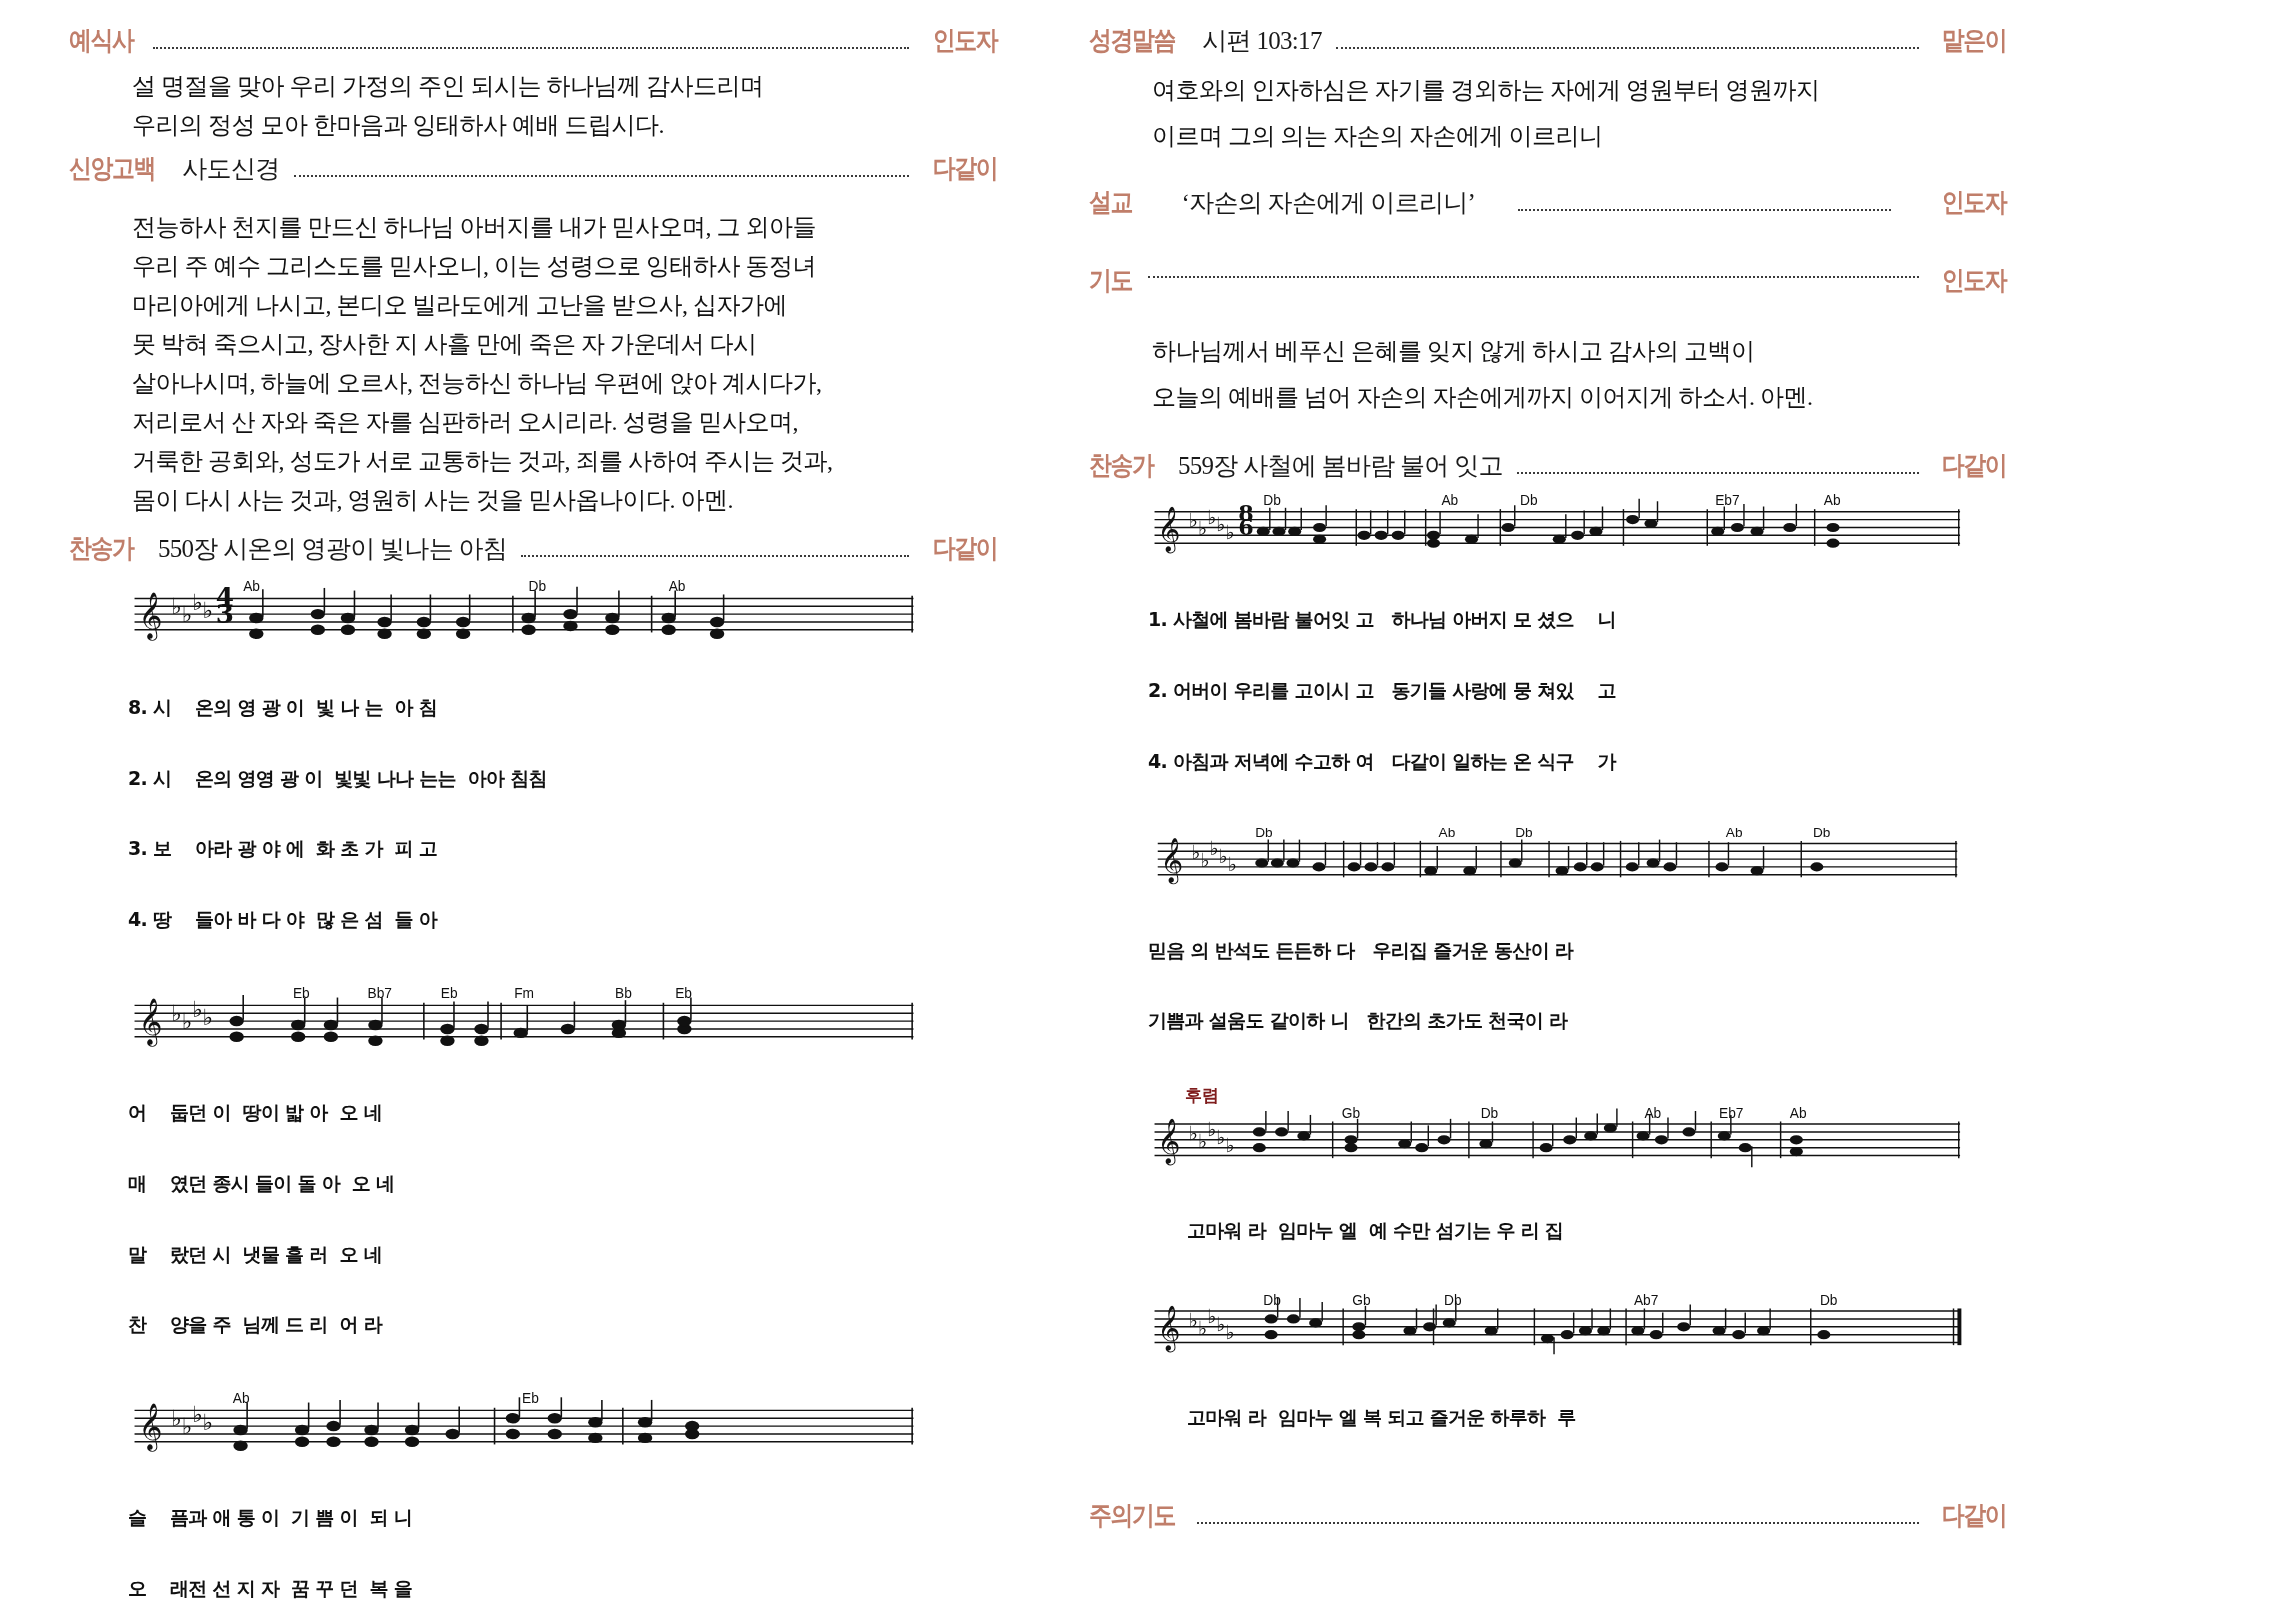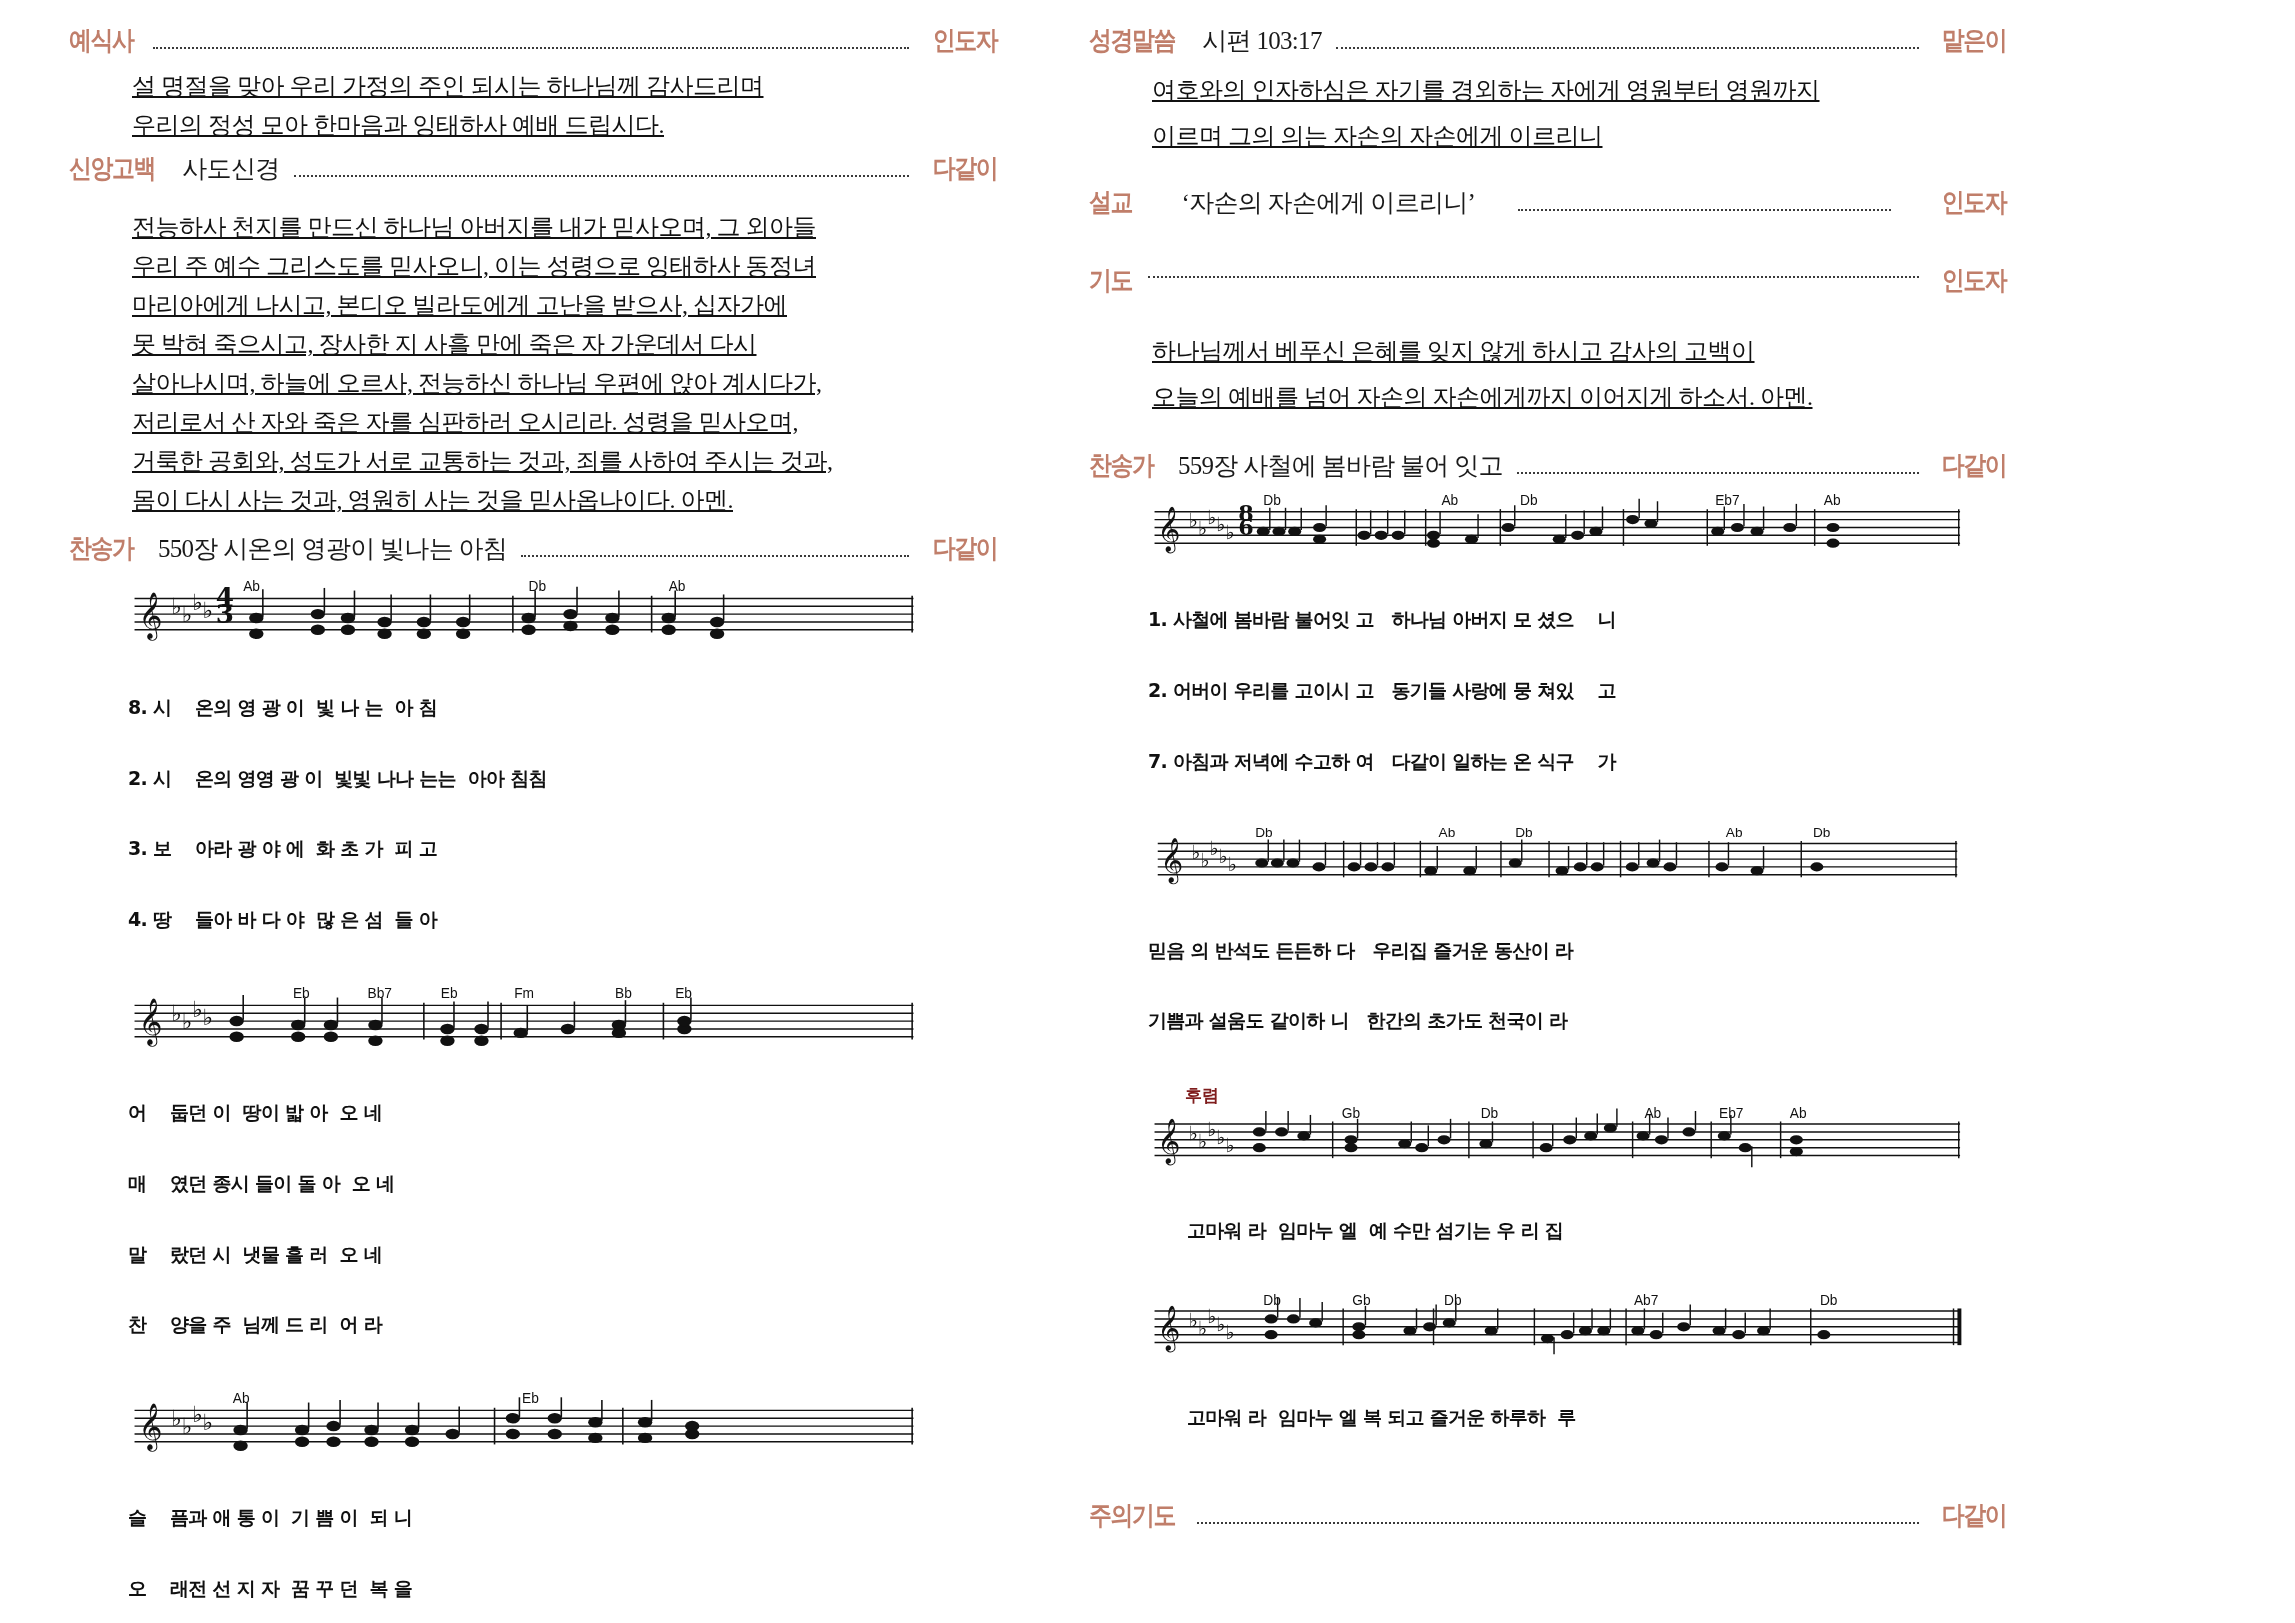--- a/index.html
+++ b/index.html
@@ -83,21 +83,20 @@
     margin-top: 9.2px;
     margin-bottom: 3.9px;
   }
   .body-line {
     font-family: "Liberation Serif", serif;
     font-size: 24px;
     line-height: 39px;
     color: #111;
     letter-spacing: -0.5px;
     white-space: nowrap;
-    text-decoration: underline;
   }
   .body-line.loose { line-height: 46px; }
 
   
   .score {
     margin: 9.2px 0 3.9px 0;
     padding-left: 59px;
   }
   .staff-sys { margin-bottom: 3.9px; position: relative; }
   .lyrics {
@@ -489,21 +488,21 @@
             <line x1="538" y1="26" x2="538" y2="82"></line>
               <line x1="726" y1="26" x2="726" y2="82"></line>
             <line x1="854" y1="26" x2="854" y2="82"></line>
               <line x1="1018" y1="26" x2="1018" y2="82"></line>
             <line x1="1238" y1="26" x2="1238" y2="82"></line>
           </g>
         </svg>
         <div class="lyrics">
           <span class="lyric-row">1. 사철에 봄바람 불어잇 고   하나님 아버지 모 셨으    니</span>
           <span class="lyric-row">2. 어버이 우리를 고이시 고   동기들 사랑에 뭉 쳐있    고</span>
-          <span class="lyric-row">7. 아침과 저녁에 수고하 여   다같이 일하는 온 식구    가</span>
+          <span class="lyric-row">4. 아침과 저녁에 수고하 여   다같이 일하는 온 식구    가</span>
         </div>
       </div>
 
       <div class="staff-sys">
         <svg width="871" height="65" viewBox="0 0 1330 100">
           <g stroke="#111" stroke-width="2.2">
             <line x1="10" y1="30" x2="1240" y2="30"></line>
               <line x1="10" y1="42" x2="1240" y2="42"></line>
             <line x1="10" y1="54" x2="1240" y2="54"></line>
               <line x1="10" y1="66" x2="1240" y2="66"></line>

